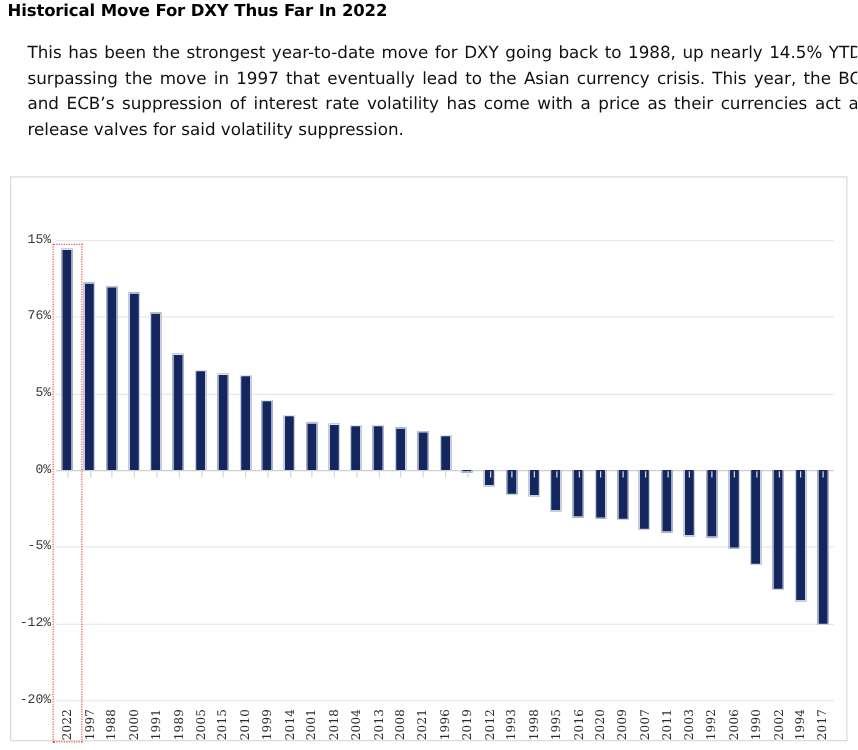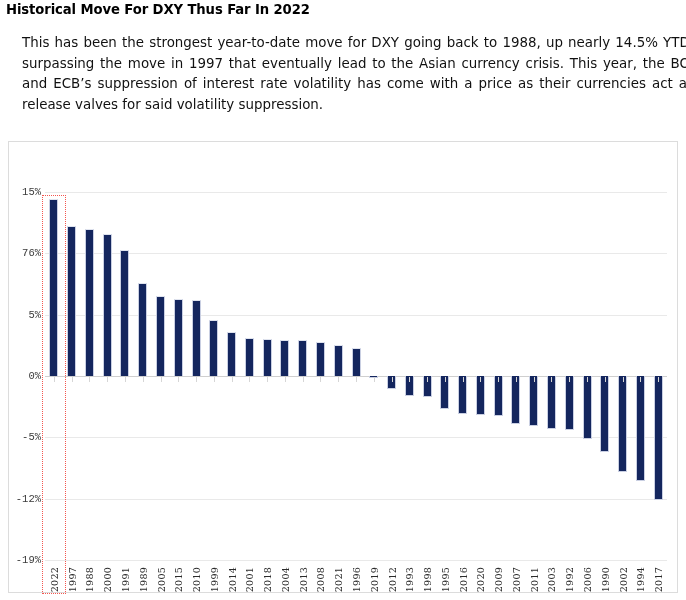--- a/index.html
+++ b/index.html
@@ -144,21 +144,21 @@
   </div>
 
   <div class="chart-frame">
     <div class="ylabels" id="ylabels">
         <div class="ylabel" style="top: 0px;">15%</div>
         <div class="ylabel" style="top: 61.3333px;">76%</div>
         <div class="ylabel" style="top: 122.667px;">5%</div>
         <div class="ylabel" style="top: 184px;">0%</div>
         <div class="ylabel" style="top: 245.333px;">-5%</div>
         <div class="ylabel" style="top: 306.667px;">-12%</div>
-        <div class="ylabel" style="top: 368px;">-19%</div>
+        <div class="ylabel" style="top: 368px;">-20%</div>
       </div>
     <div class="plot" id="plot">
         <div class="gridline" style="top: 0px;"></div>
         <div class="gridline" style="top: 61.3333px;"></div>
         <div class="gridline" style="top: 122.667px;"></div>
         <div class="zeroline" style="top: 184px;"></div>
         <div class="gridline" style="top: 245.333px;"></div>
         <div class="gridline" style="top: 306.667px;"></div>
         <div class="gridline" style="top: 368px;"></div>
         <div class="bar" title="2022: 14.4%" style="left: 4.38571px; width: 9px; top: 7.36px; height: 176.64px; background: rgb(20, 38, 94);"></div>

